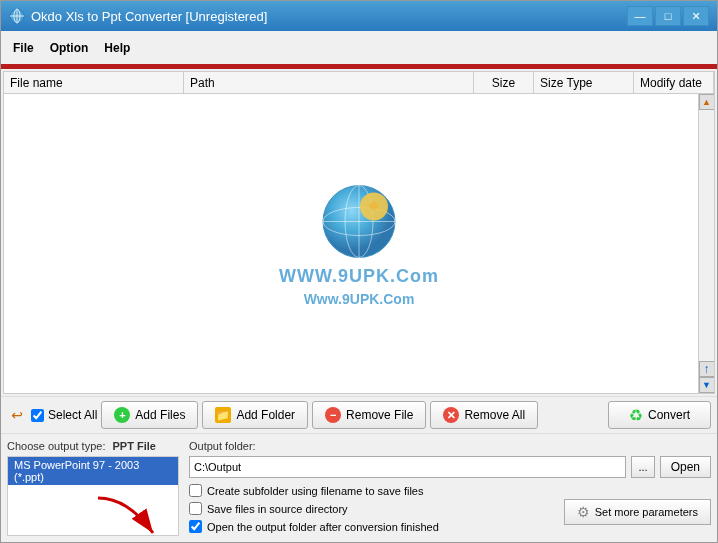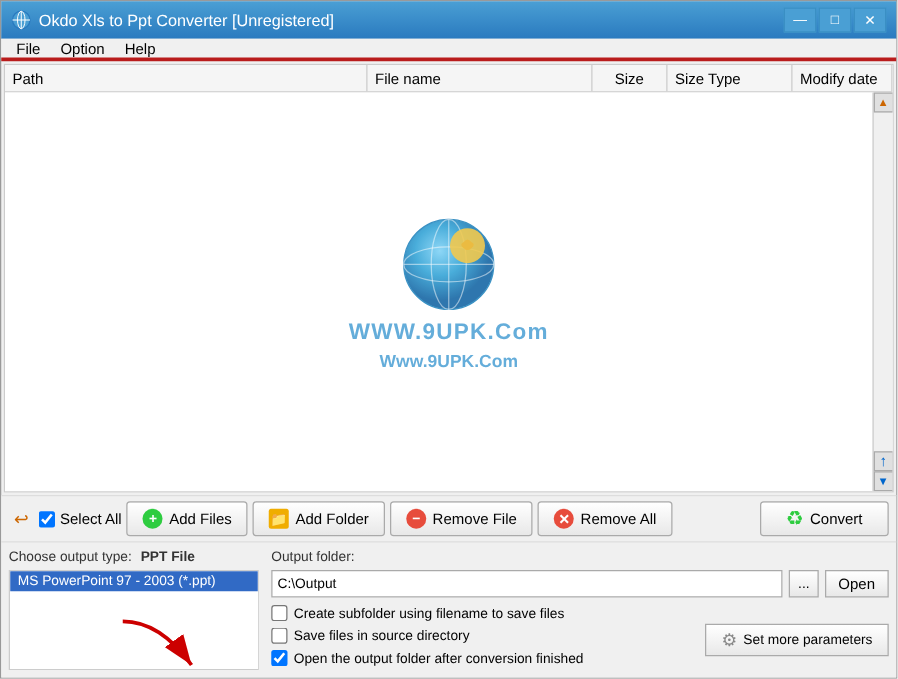--- a/index.html
+++ b/index.html
@@ -50,25 +50,26 @@
       border: 1px solid #3a8fc4;
       color: white;
       font-size: 11px;
       cursor: pointer;
       display: flex;
       align-items: center;
       justify-content: center;
     }
     .menu-bar {
       background: #f0f0f0;
-      height: 18px;
+      height: 38px;
       display: flex;
       align-items: center;
       padding: 0 4px;
-      border-bottom: 3px solid #b91c1c;
+      border-bottom: 5px solid #b91c1c;
+      font-weight: bold;
     }
     .menu-item {
       padding: 2px 8px;
       cursor: pointer;
       font-size: 12px;
     }
     .file-table-container {
       flex: 1;
       background: white;
       border: 1px solid #ccc;
@@ -211,21 +212,21 @@
       color: #2ecc40;
     }
     .bottom-section {
       display: flex;
       padding: 6px;
       gap: 10px;
       background: #f0f0f0;
       border-top: 1px solid #ddd;
     }
     .output-type-section {
-      width: 200px;
+      width: 172px;
     }
     .section-label {
       font-size: 11px;
       margin-bottom: 4px;
       color: #333;
     }
     .output-type-list {
       border: 1px solid #ccc;
       background: white;
       height: 80px;
@@ -330,25 +331,25 @@
   </div>
 
   <div class="menu-bar">
     <div class="menu-item">File</div>
     <div class="menu-item">Option</div>
     <div class="menu-item">Help</div>
   </div>
 
   <div class="file-table-container">
     <div class="table-header">
+      <div class="table-header-cell col-name">
+        <span>File name</span>
+      </div>
       <div class="table-header-cell col-path">
         <span>Path</span>
-      </div>
-      <div class="table-header-cell col-name">
-        <span>File name</span>
       </div>
       <div class="table-header-cell col-size">
         <span>Size</span>
       </div>
       <div class="table-header-cell col-type">
         <span>Size Type</span>
       </div>
       <div class="table-header-cell col-date">
         <span>Modify date</span>
       </div>

